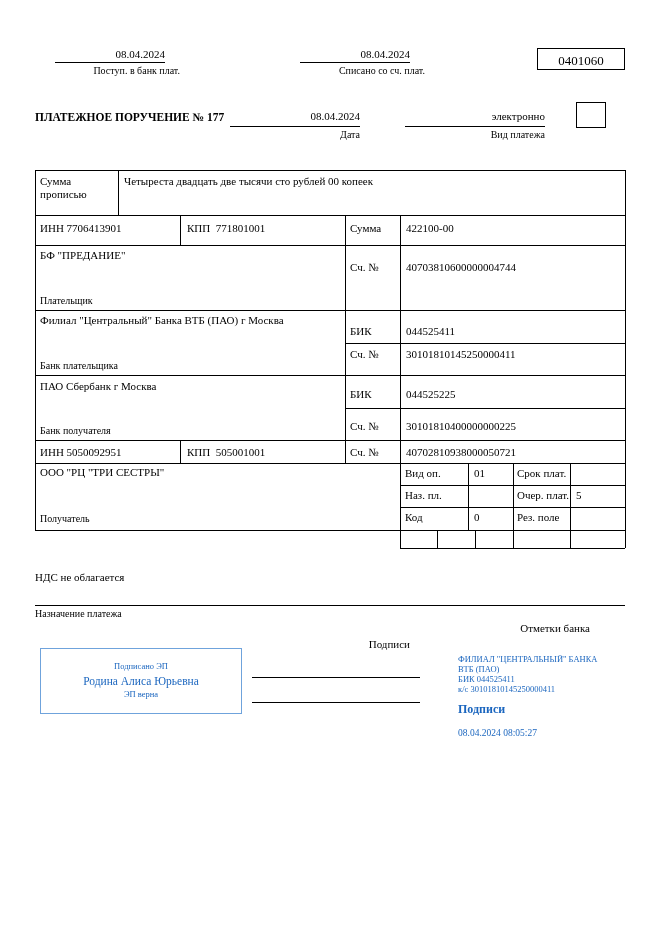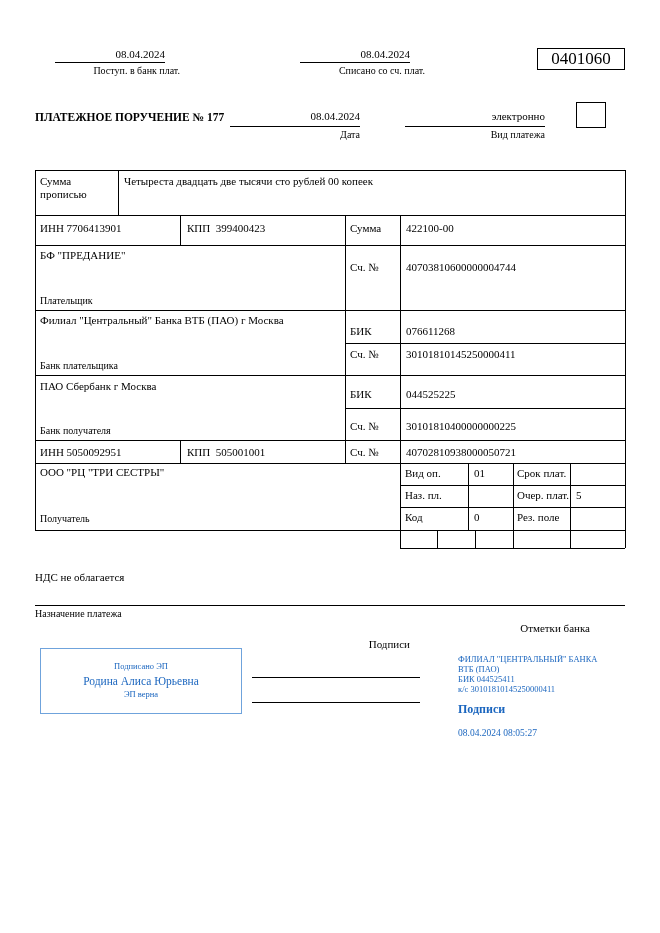--- a/index.html
+++ b/index.html
@@ -13,21 +13,21 @@
   }
   .t{position:absolute;font-size:11px;line-height:1.2;white-space:nowrap;color:#000;}
   .c{text-align:right;}
   .s10{font-size:10px;}
   .b{font-weight:bold;}
   .wrap{white-space:normal;}
   .pre{white-space:pre;}
   .hl{position:absolute;height:1px;background:#000;}
   .vl{position:absolute;width:1px;background:#000;}
   .box{position:absolute;border:1px solid #000;background:transparent;}
-  .boxtext{display:flex;align-items:center;justify-content:center;font-size:17px;}
+  .boxtext{display:flex;align-items:flex-end;justify-content:center;font-size:13px;}
   .esign{
     position:absolute;left:40px;top:648px;width:200px;height:64px;
     border:1px solid var(--stamp-border);display:flex;flex-direction:column;
     align-items:center;justify-content:center;gap:3px;color:var(--stamp-blue);
   }
   .esign .small{font-size:8.5px;line-height:1.1;}
   .esign .name{font-size:11.5px;font-weight:normal;line-height:1.1;}
   .bankstamp{
     position:absolute;left:458px;top:654px;width:170px;
     color:var(--stamp-blue);font-size:8.5px;line-height:10px;
@@ -88,32 +88,32 @@
   <div class="vl" style="left:468px;top:463px;height:67px"></div>
   <div class="vl" style="left:513px;top:463px;height:85px"></div>
   <div class="vl" style="left:570px;top:463px;height:85px"></div>
   <div class="vl" style="left:437px;top:530px;height:18px"></div>
   <div class="vl" style="left:475px;top:530px;height:18px"></div>
 
   <span class="t wrap" style="left:40px;top:175px;width:72px">Сумма прописью</span>
   <span class="t" style="left:124px;top:175px">Четыреста двадцать две тысячи сто рублей 00 копеек</span>
 
   <span class="t" style="left:40px;top:222px">ИНН 7706413901</span>
-  <span class="t pre" style="left:187px;top:222px">КПП  399400423</span>
+  <span class="t pre" style="left:187px;top:222px">КПП  771801001</span>
   <span class="t" style="left:350px;top:222px">Сумма</span>
   <span class="t" style="left:406px;top:222px">422100-00</span>
 
   <span class="t" style="left:40px;top:249px">БФ "ПРЕДАНИЕ"</span>
   <span class="t" style="left:350px;top:261px">Сч. №</span>
   <span class="t" style="left:406px;top:261px">40703810600000004744</span>
   <span class="t s10" style="left:40px;top:295px">Плательщик</span>
 
   <span class="t" style="left:40px;top:314px">Филиал "Центральный" Банка ВТБ (ПАО) г Москва</span>
   <span class="t" style="left:350px;top:325px">БИК</span>
-  <span class="t" style="left:406px;top:325px">076611268</span>
+  <span class="t" style="left:406px;top:325px">044525411</span>
   <span class="t" style="left:350px;top:348px">Сч. №</span>
   <span class="t" style="left:406px;top:348px">30101810145250000411</span>
   <span class="t s10" style="left:40px;top:360px">Банк плательщика</span>
 
   <span class="t" style="left:40px;top:380px">ПАО Сбербанк г Москва</span>
   <span class="t" style="left:350px;top:388px">БИК</span>
   <span class="t" style="left:406px;top:388px">044525225</span>
   <span class="t" style="left:350px;top:420px">Сч. №</span>
   <span class="t" style="left:406px;top:420px">30101810400000000225</span>
   <span class="t s10" style="left:40px;top:425px">Банк получателя</span>

